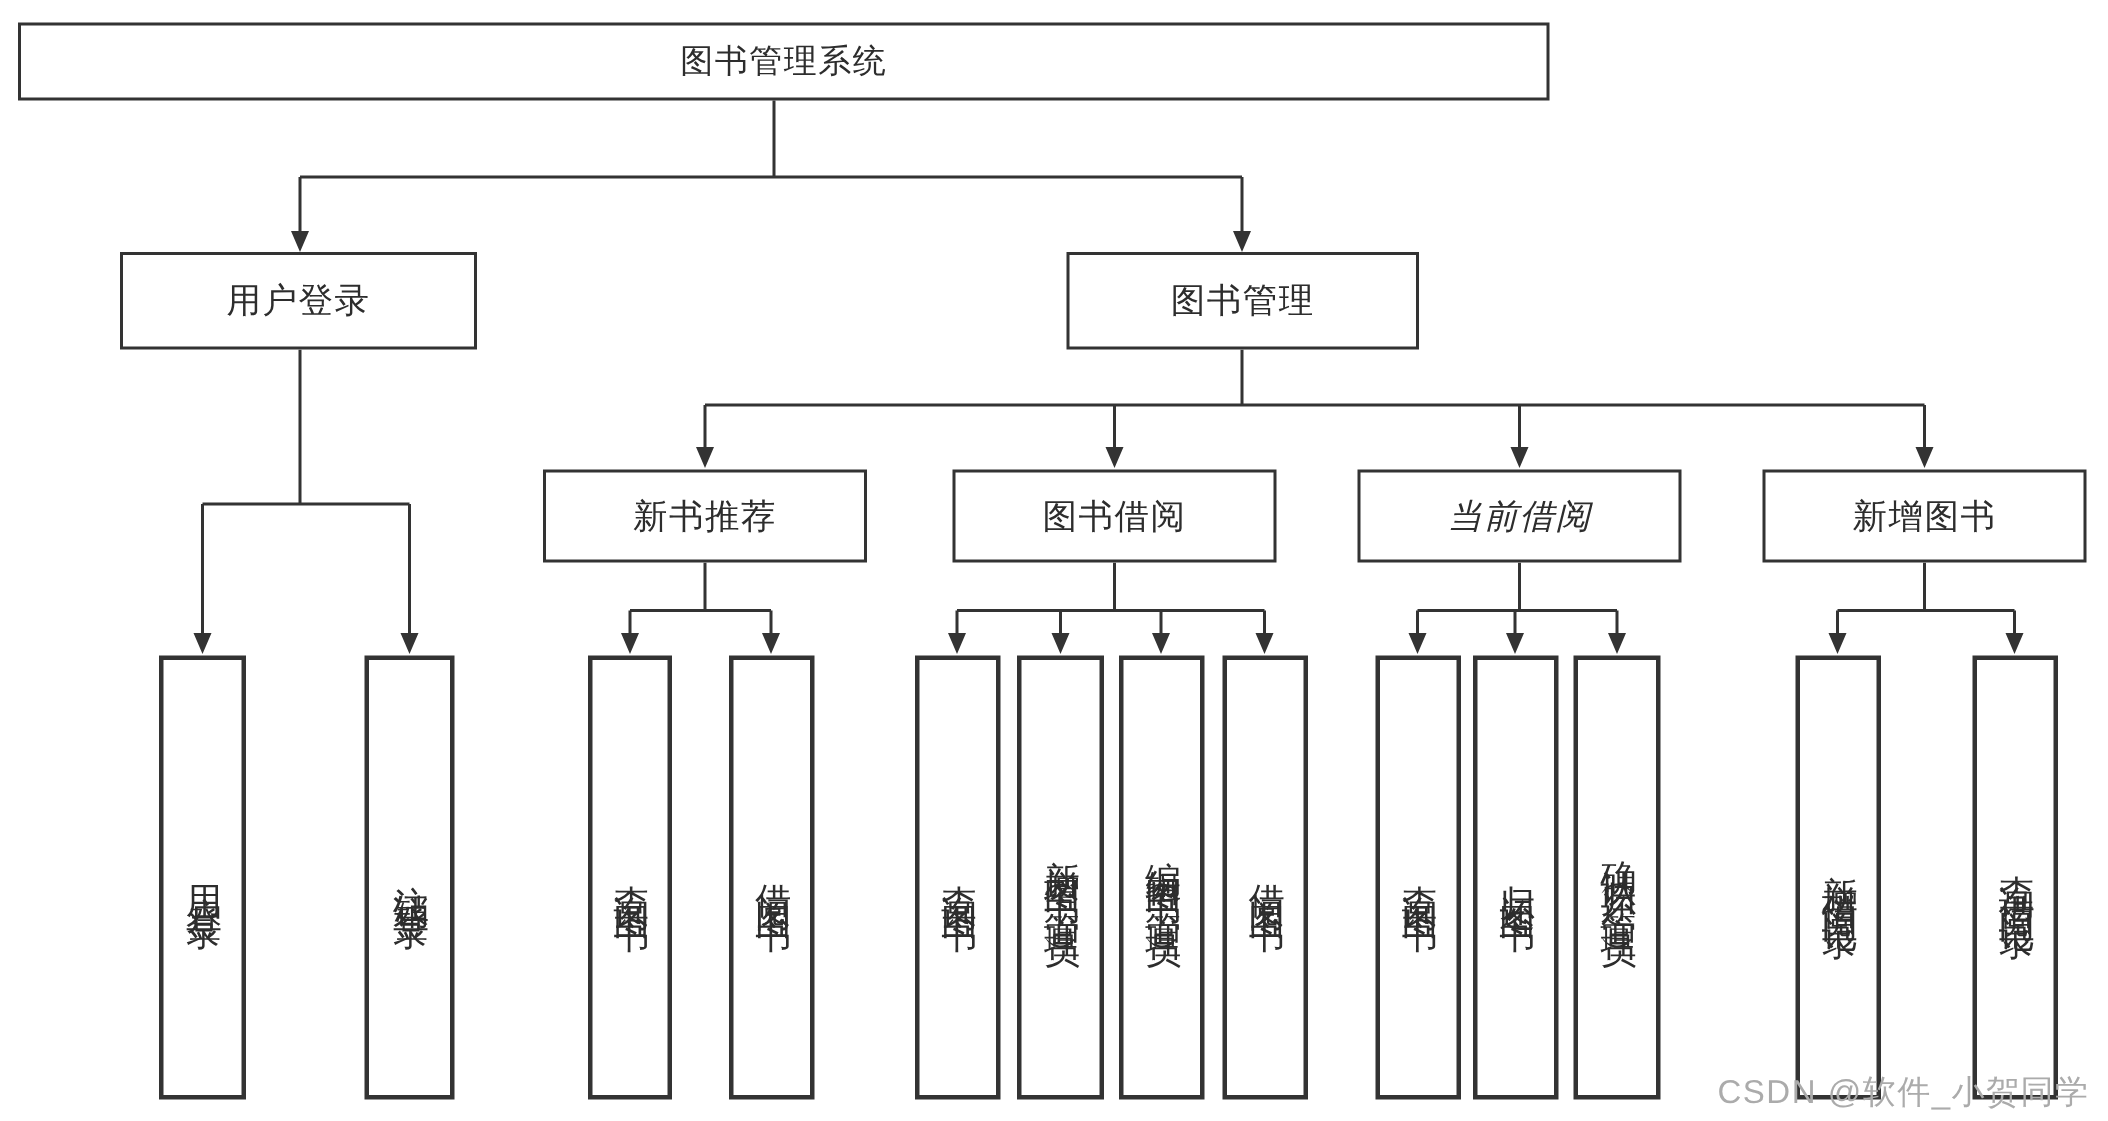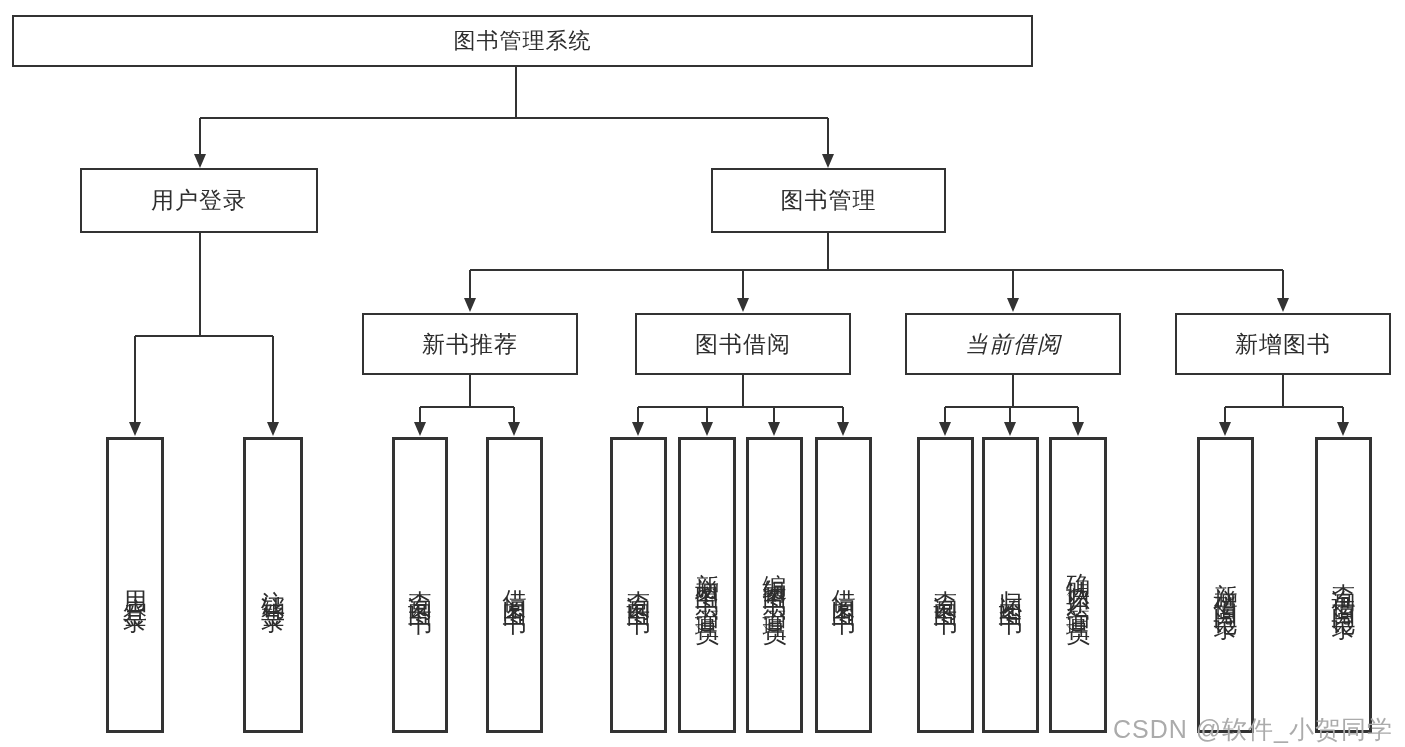--- a/index.html
+++ b/index.html
@@ -58,21 +58,21 @@
     text-orientation: mixed;
     font-size: 24px;
     line-height: 1;
     letter-spacing: 7px;
     white-space: nowrap;
   }
   .watermark {
     position: absolute;
     right: 12px;
     top: 713px;
-    font-size: 25px;
+    font-size: 22px;
     color: #ababab;
     letter-spacing: 1px;
     white-space: nowrap;
   }
 </style>
 </head>
 <body>
 
 <div class="canvas">
 

